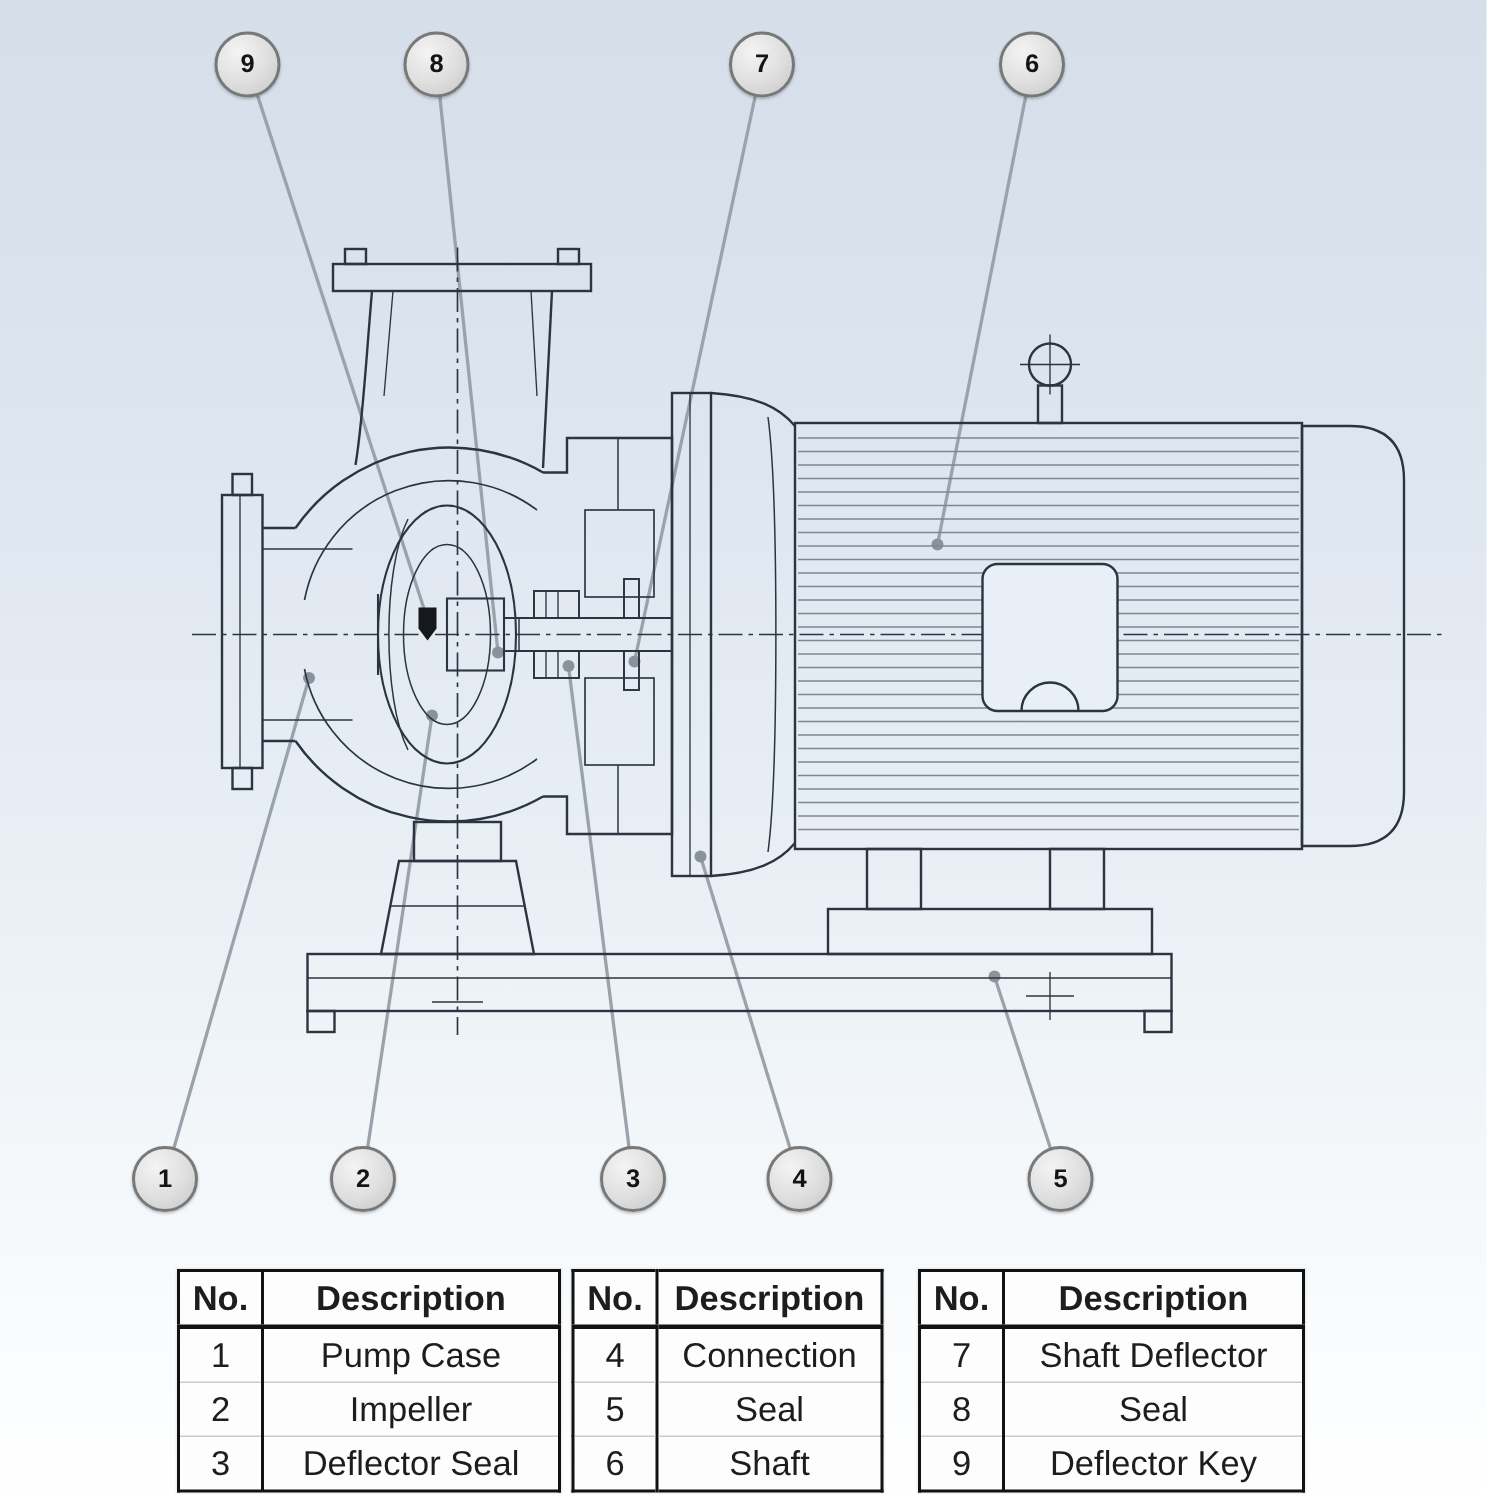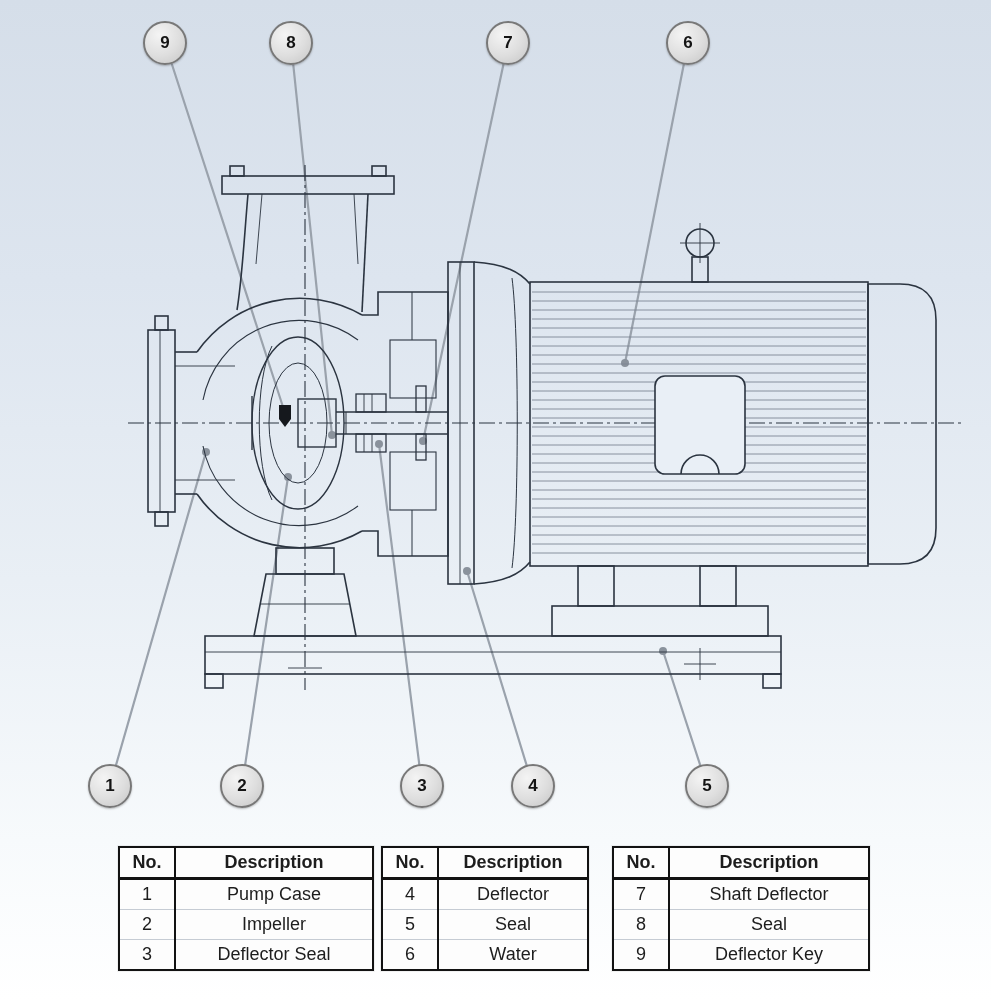--- a/index.html
+++ b/index.html
@@ -17,21 +17,21 @@
     position:absolute; width:44px; height:44px; border-radius:50%;
     border:2px solid #787878;
     background:radial-gradient(circle at 35% 30%, #f4f4f4 0%, #dedede 55%, #c6c6c6 100%);
     display:flex; align-items:center; justify-content:center;
     font-weight:bold; font-size:17px; color:#141414;
     box-shadow:0 1px 2px rgba(0,0,0,0.25);
   }
 
   table.parts-table {
     position:absolute; border-collapse:collapse; background:#fdfdfd;
-    border:2px solid #121212; font-size:18px; color:#1d1d1d;
+    border:2px solid #121212; font-size:23px; color:#1d1d1d;
     box-shadow:0 0 0 1px rgba(0,0,0,0.05);
   }
   .parts-table th {
     font-weight:bold; padding:4px 8px; border-bottom:3px solid #121212;
     text-align:center; white-space:nowrap;
   }
   .parts-table td { padding:4px 8px; text-align:center; white-space:nowrap; }
   .parts-table .col-no { border-right:2px solid #121212; }
   .parts-table tbody tr + tr td { border-top:1px solid #c6ccd4; }
   .w-no { width:56px; }
@@ -237,29 +237,29 @@
   <table class="parts-table" style="left:381px; top:846px;">
     <thead>
       <tr>
         <th class="col-no w-no">No.</th>
         <th style="width:150px;">Description</th>
       </tr>
     </thead>
     <tbody>
       <tr>
         <td class="col-no">4</td>
-        <td>Deflector</td>
+        <td>Connection</td>
       </tr>
       <tr>
         <td class="col-no">5</td>
         <td>Seal</td>
       </tr>
       <tr>
         <td class="col-no">6</td>
-        <td>Water</td>
+        <td>Shaft</td>
       </tr>
     </tbody>
   </table>
 
   <table class="parts-table" style="left:612px; top:846px;">
     <thead>
       <tr>
         <th class="col-no w-no">No.</th>
         <th style="width:200px;">Description</th>
       </tr>

